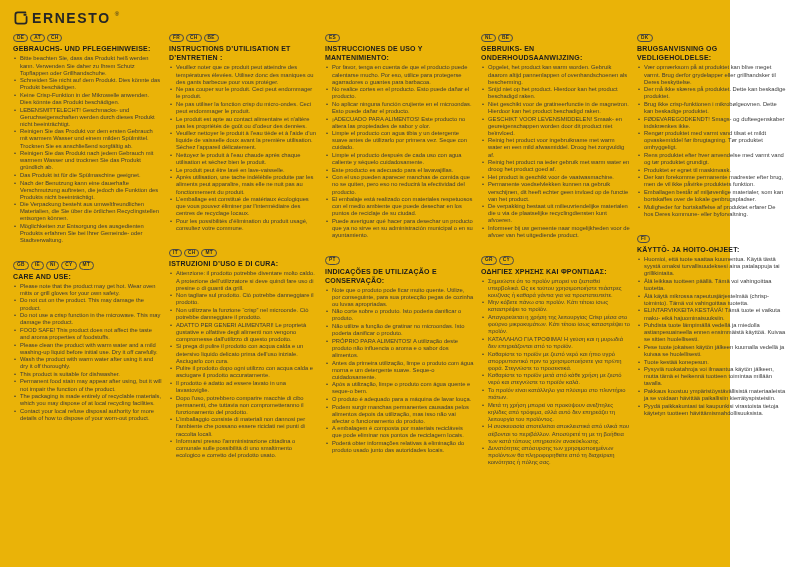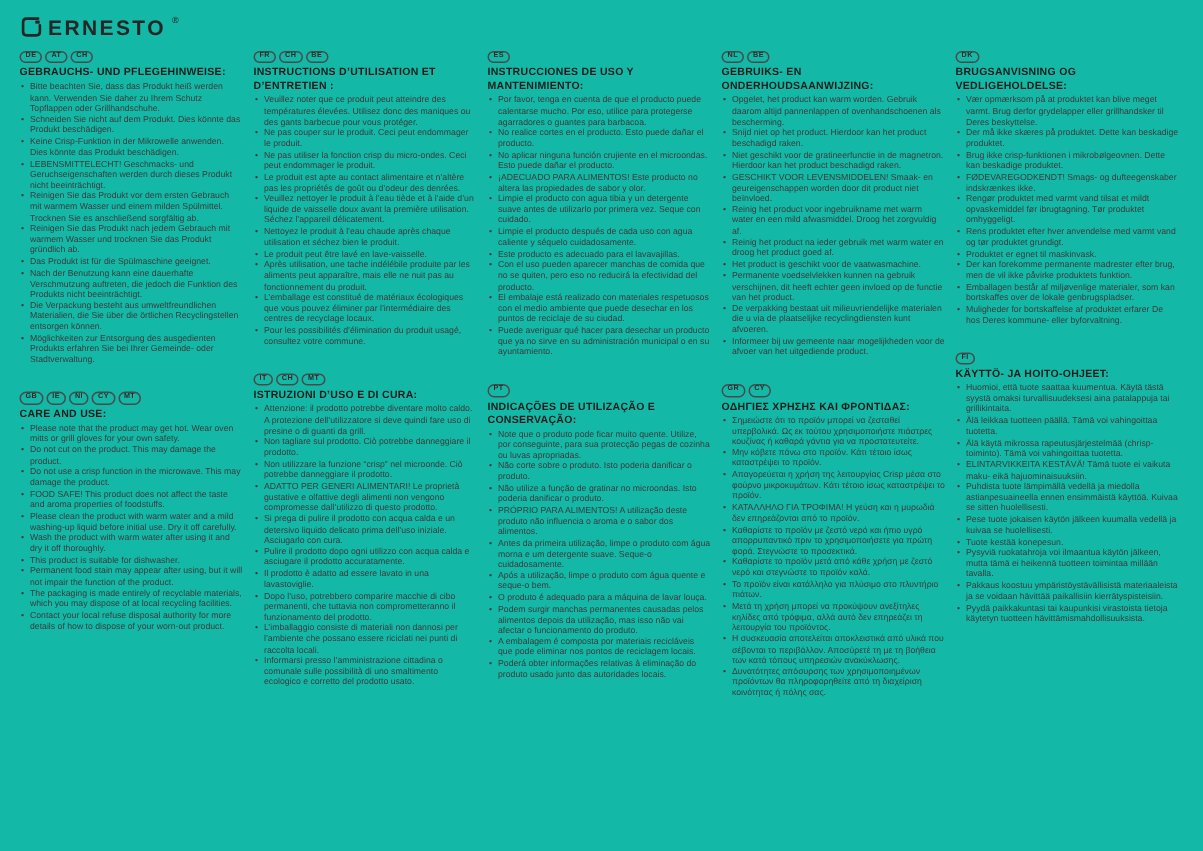--- a/index.html
+++ b/index.html
@@ -3,21 +3,21 @@
 <meta charset="utf-8">
 <style>
   html,body{margin:0;padding:0;}
   body{
     width:802px;height:567px;overflow:hidden;
     background:#ffffff;
     font-family:"Liberation Sans",sans-serif;
     color:#3b3b3b;
     -webkit-font-smoothing:antialiased;
   }
-  .page{position:relative;width:802px;height:567px;background:#14b8a6;}
+  .page{position:relative;width:730px;height:567px;background:#eab308;}
   .logo{
     position:absolute;top:10px;left:13px;
     display:flex;align-items:flex-start;gap:3px;
   }
   .logo-icon{width:16px;height:16px;display:block;}
   .brand-name{
     font-size:14px;font-weight:700;letter-spacing:1.6px;color:#262626;
     line-height:16px;
   }
   .registered{font-size:6px;color:#262626;line-height:8px;margin-left:1px;}

